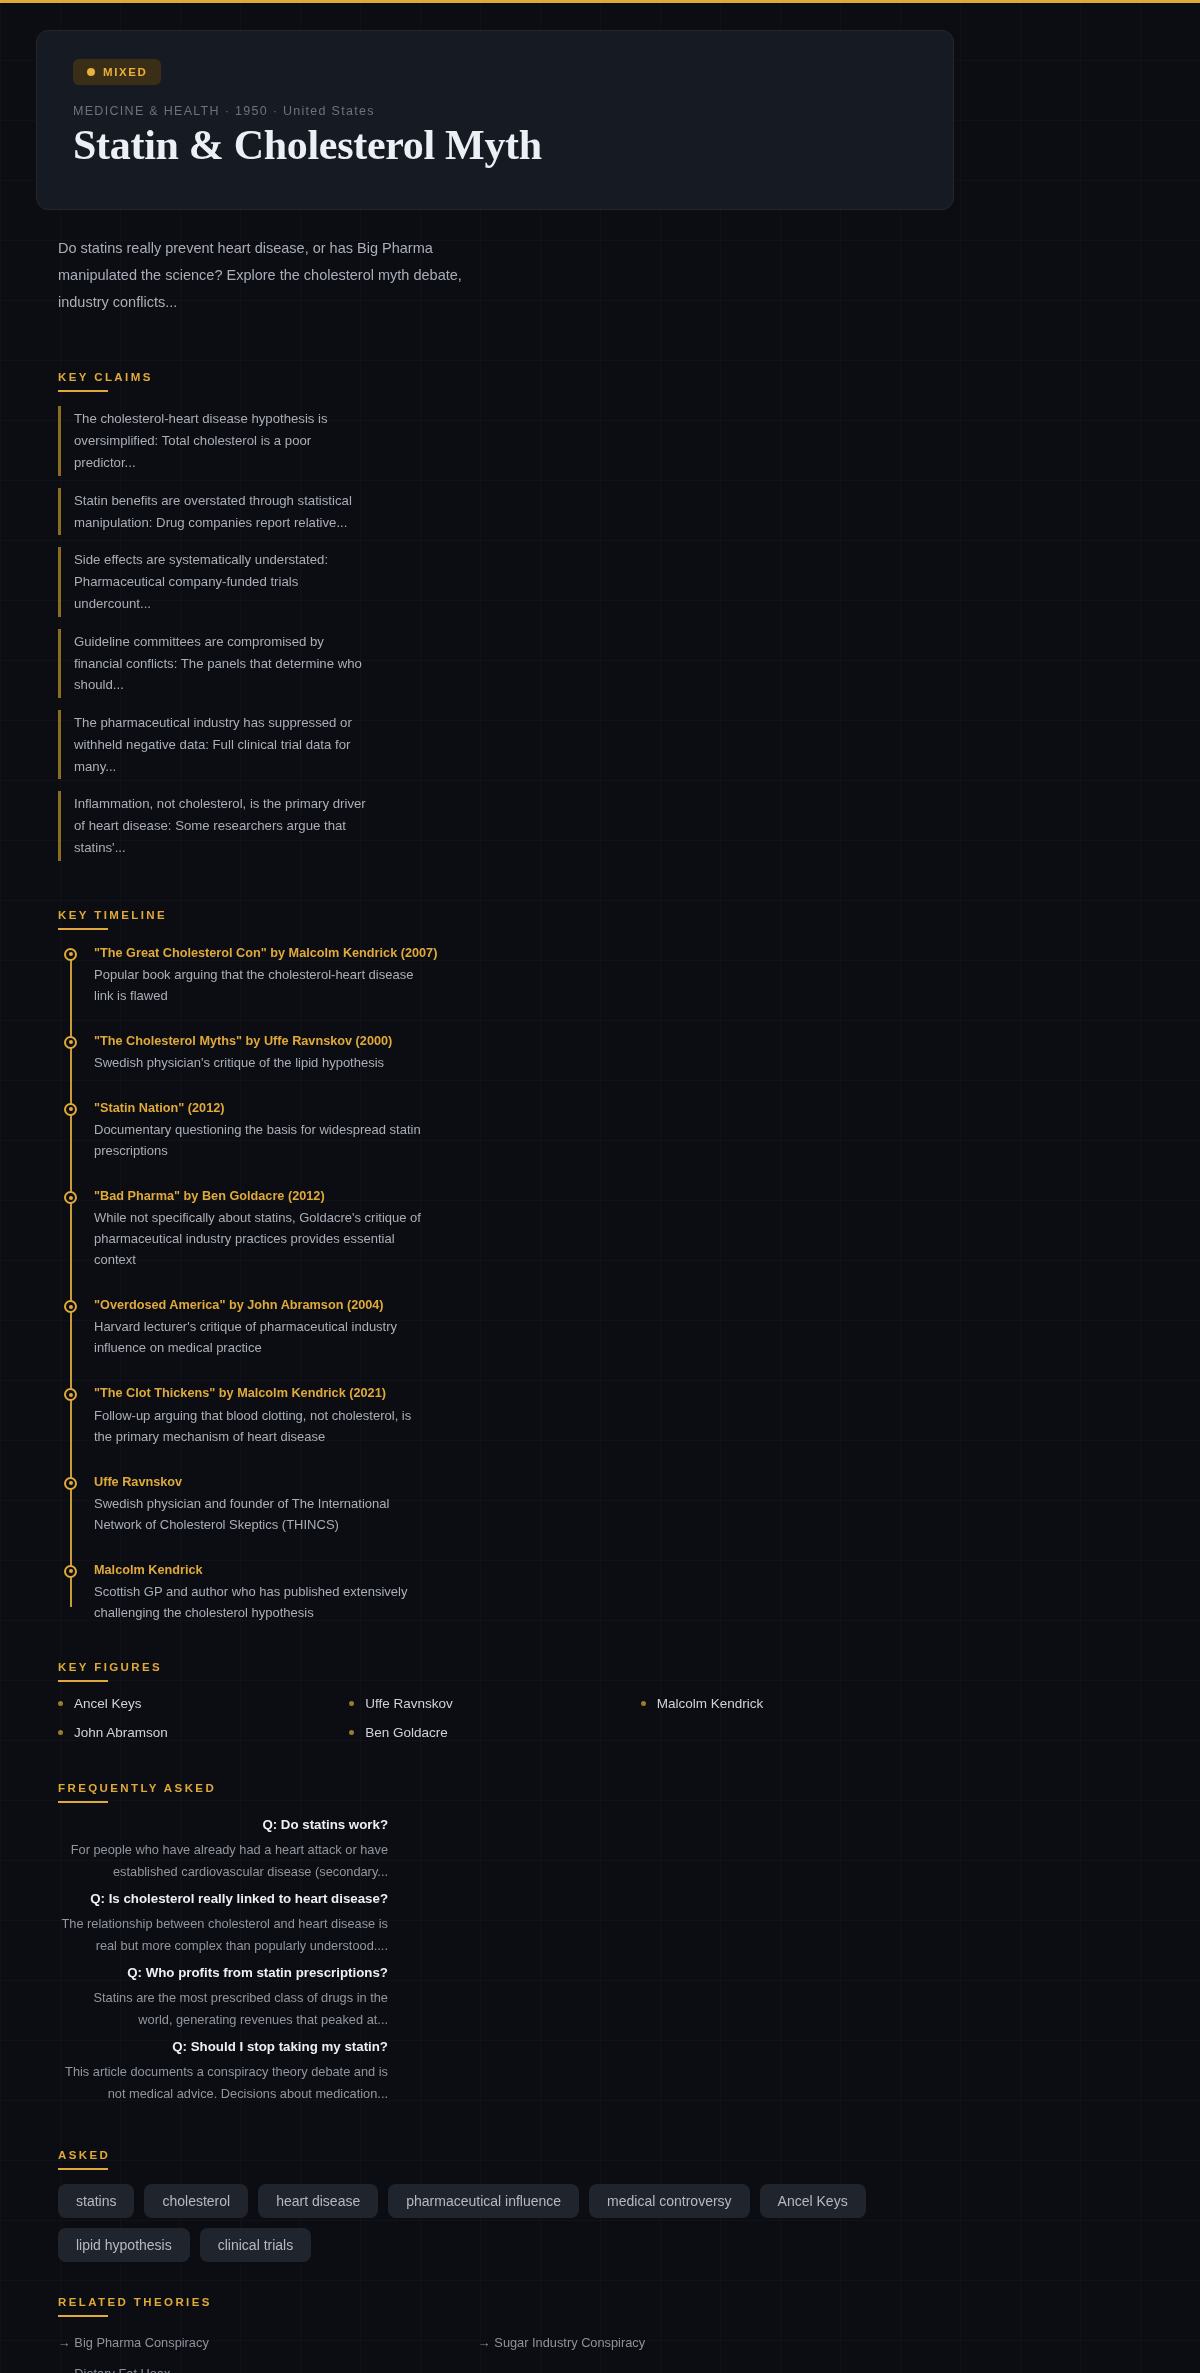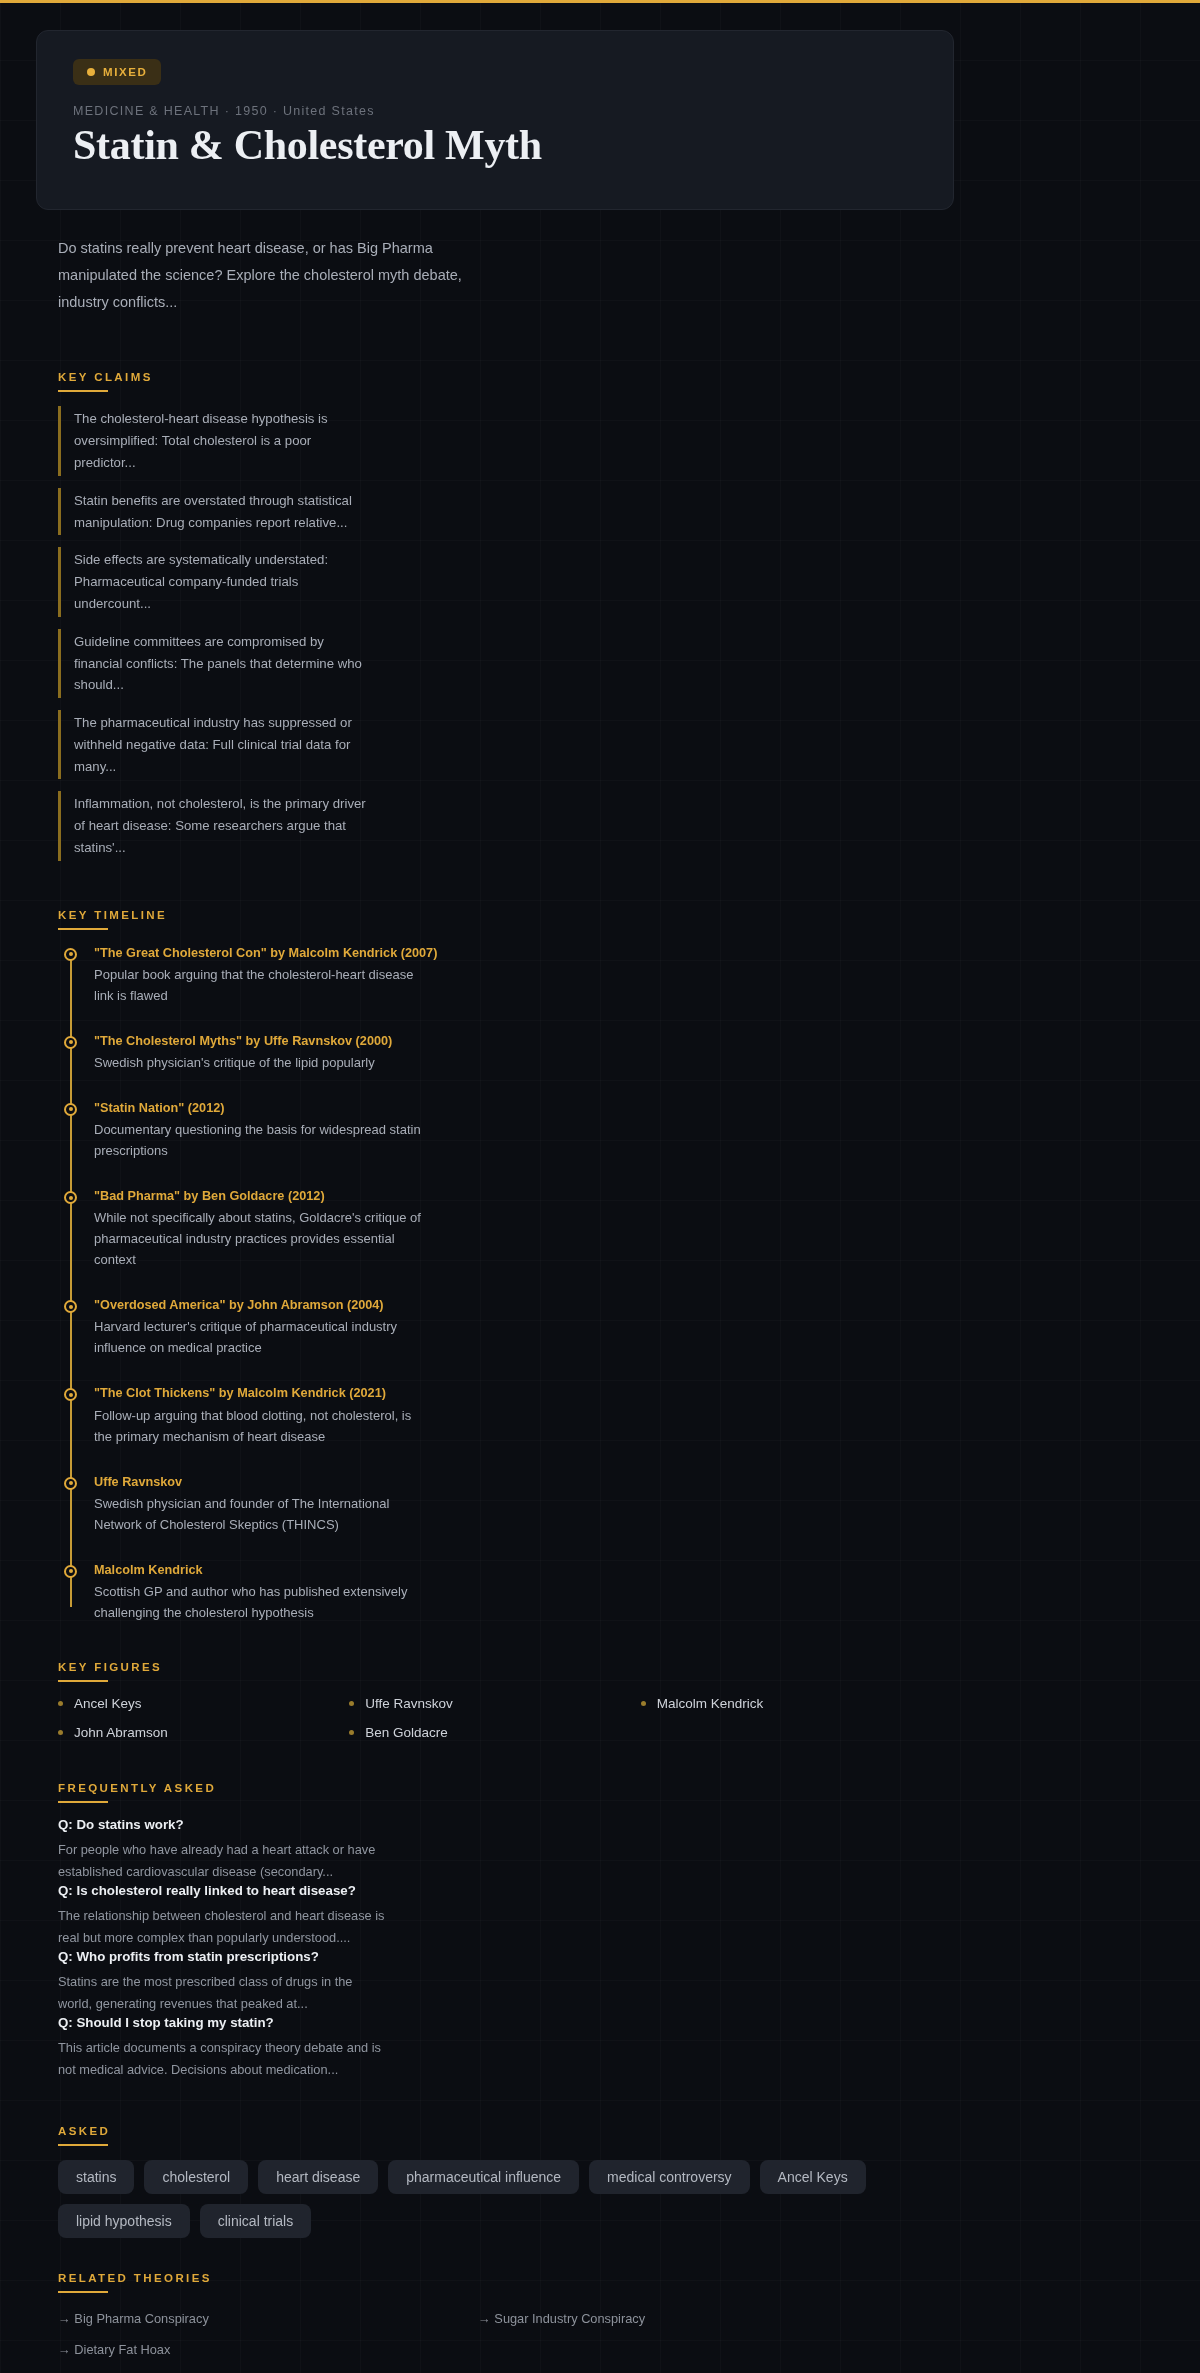--- a/index.html
+++ b/index.html
@@ -203,21 +203,21 @@
     color: #cfd3da;
   }
   .fig-dot {
     width: 5px; height: 5px;
     border-radius: 50%;
     background: #9a7c2c;
     flex: 0 0 auto;
   }
 
   
-  .faq-item { margin-top: 0; max-width: 330px; }
+  .faq-item { margin-top: 8px; max-width: 330px; text-align: right; }
   .faq-item:first-of-type { margin-top: 10px; }
   .faq-q {
     font-size: 13.3px;
     font-weight: bold;
     color: #eceff3;
   }
   .faq-a {
     margin-top: 7px;
     font-size: 12.8px;
     line-height: 1.72;
@@ -293,21 +293,21 @@
     <div class="section-rule"></div>
     <div class="timeline">
       <div class="tl-item">
         <span class="tl-dot"></span>
         <div class="tl-title">"The Great Cholesterol Con" by Malcolm Kendrick (2007)</div>
         <div class="tl-desc">Popular book arguing that the cholesterol-heart disease link is flawed</div>
       </div>
       <div class="tl-item">
         <span class="tl-dot"></span>
         <div class="tl-title">"The Cholesterol Myths" by Uffe Ravnskov (2000)</div>
-        <div class="tl-desc">Swedish physician's critique of the lipid popularly</div>
+        <div class="tl-desc">Swedish physician's critique of the lipid hypothesis</div>
       </div>
       <div class="tl-item">
         <span class="tl-dot"></span>
         <div class="tl-title">"Statin Nation" (2012)</div>
         <div class="tl-desc">Documentary questioning the basis for widespread statin prescriptions</div>
       </div>
       <div class="tl-item">
         <span class="tl-dot"></span>
         <div class="tl-title">"Bad Pharma" by Ben Goldacre (2012)</div>
         <div class="tl-desc">While not specifically about statins, Goldacre's critique of pharmaceutical industry practices provides essential context</div>

